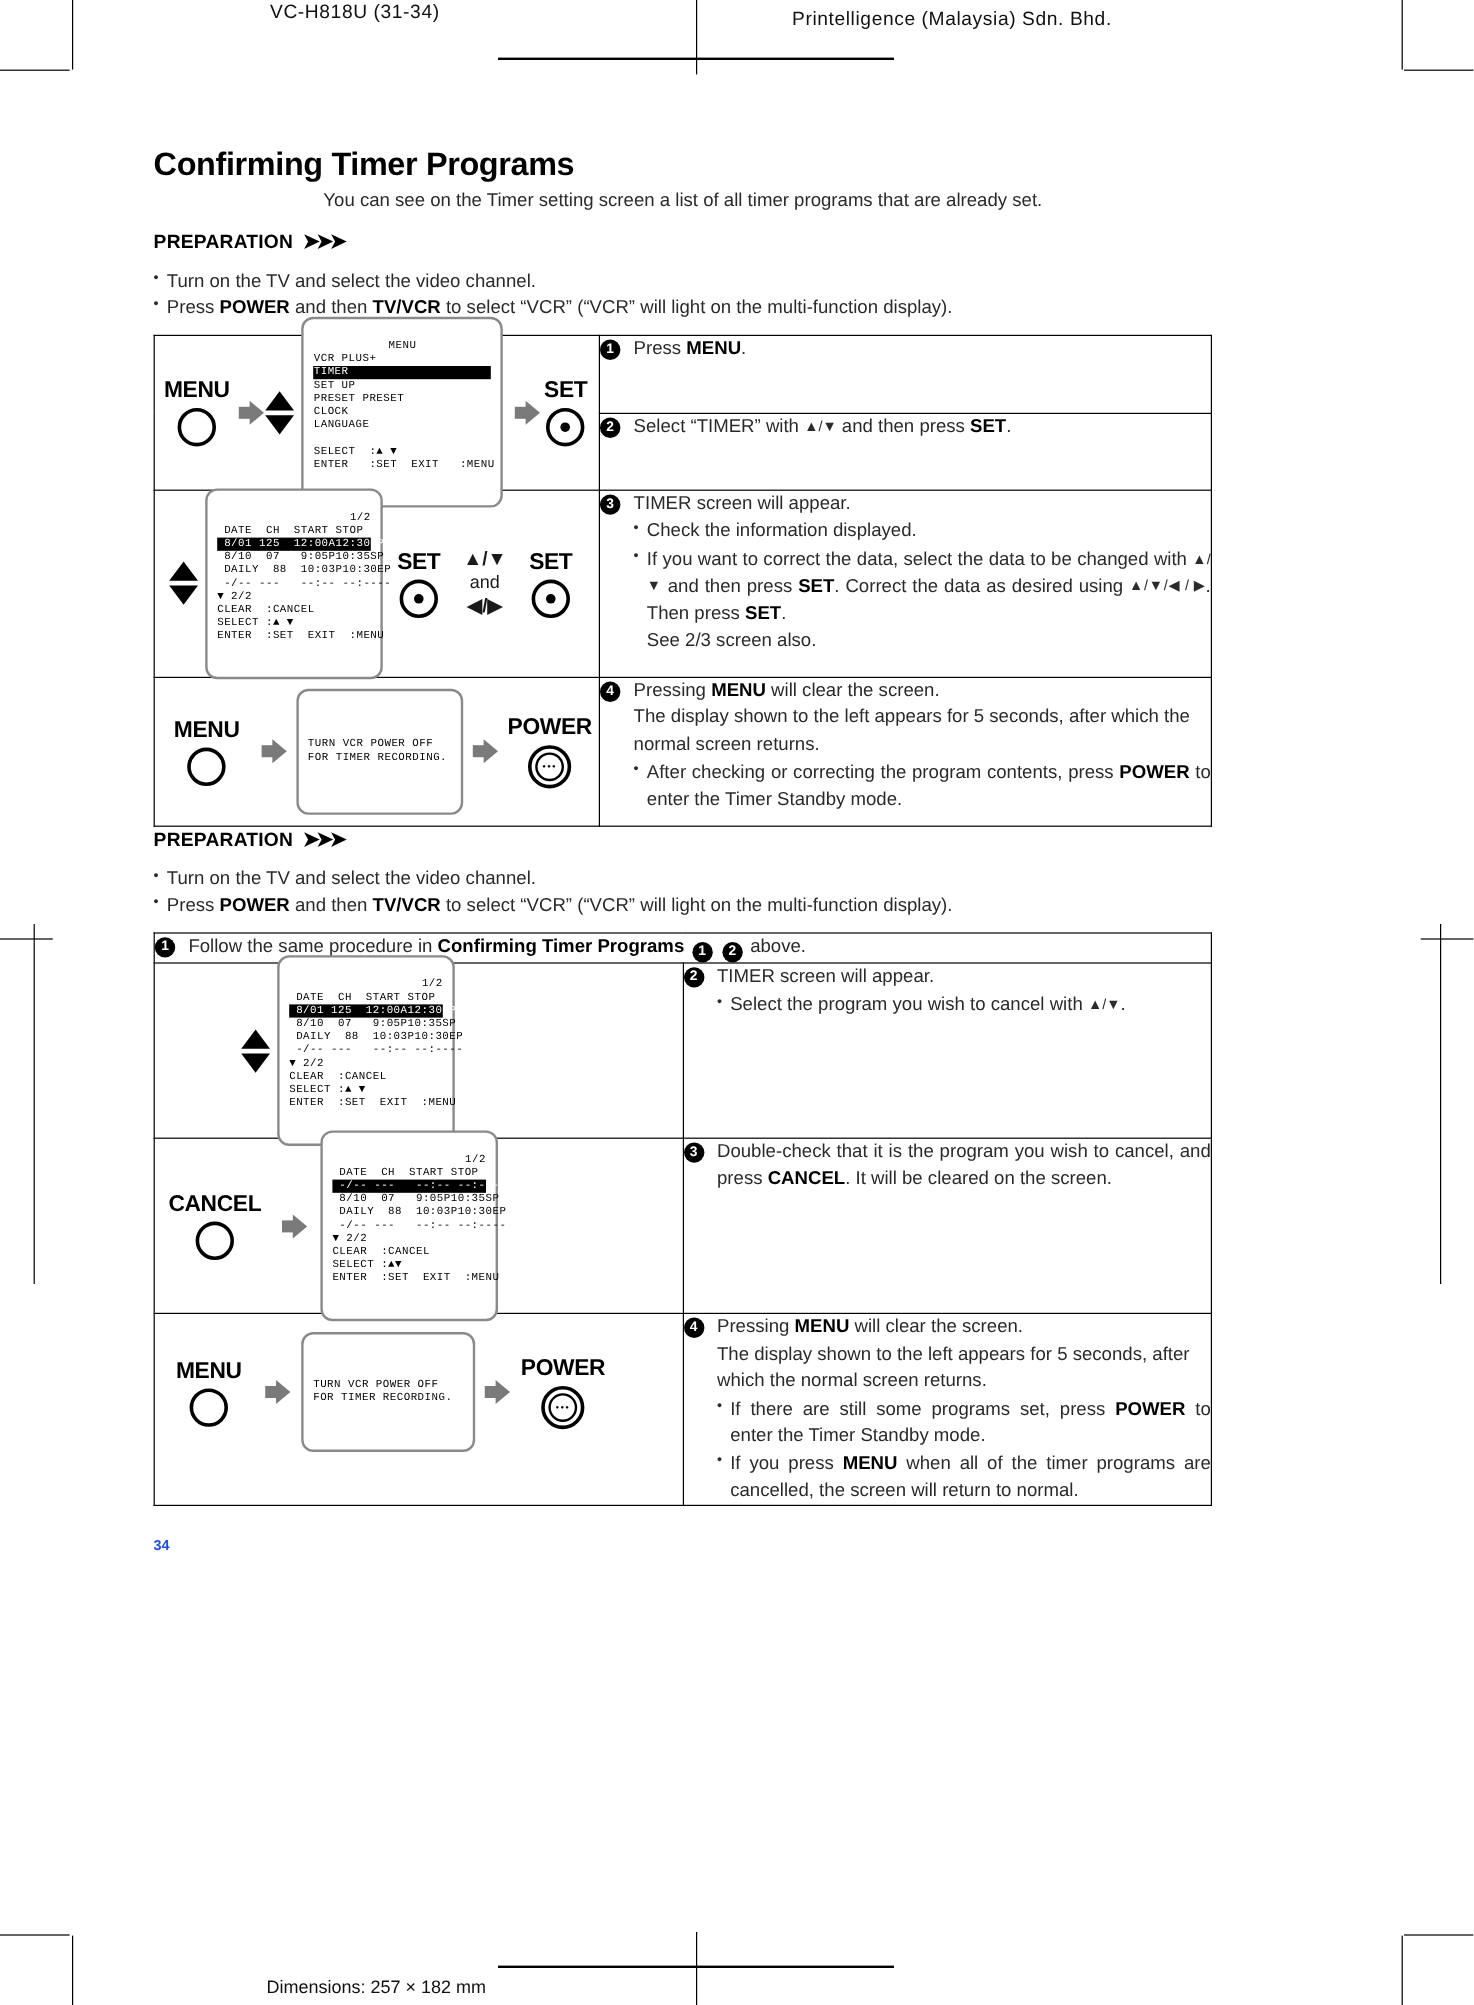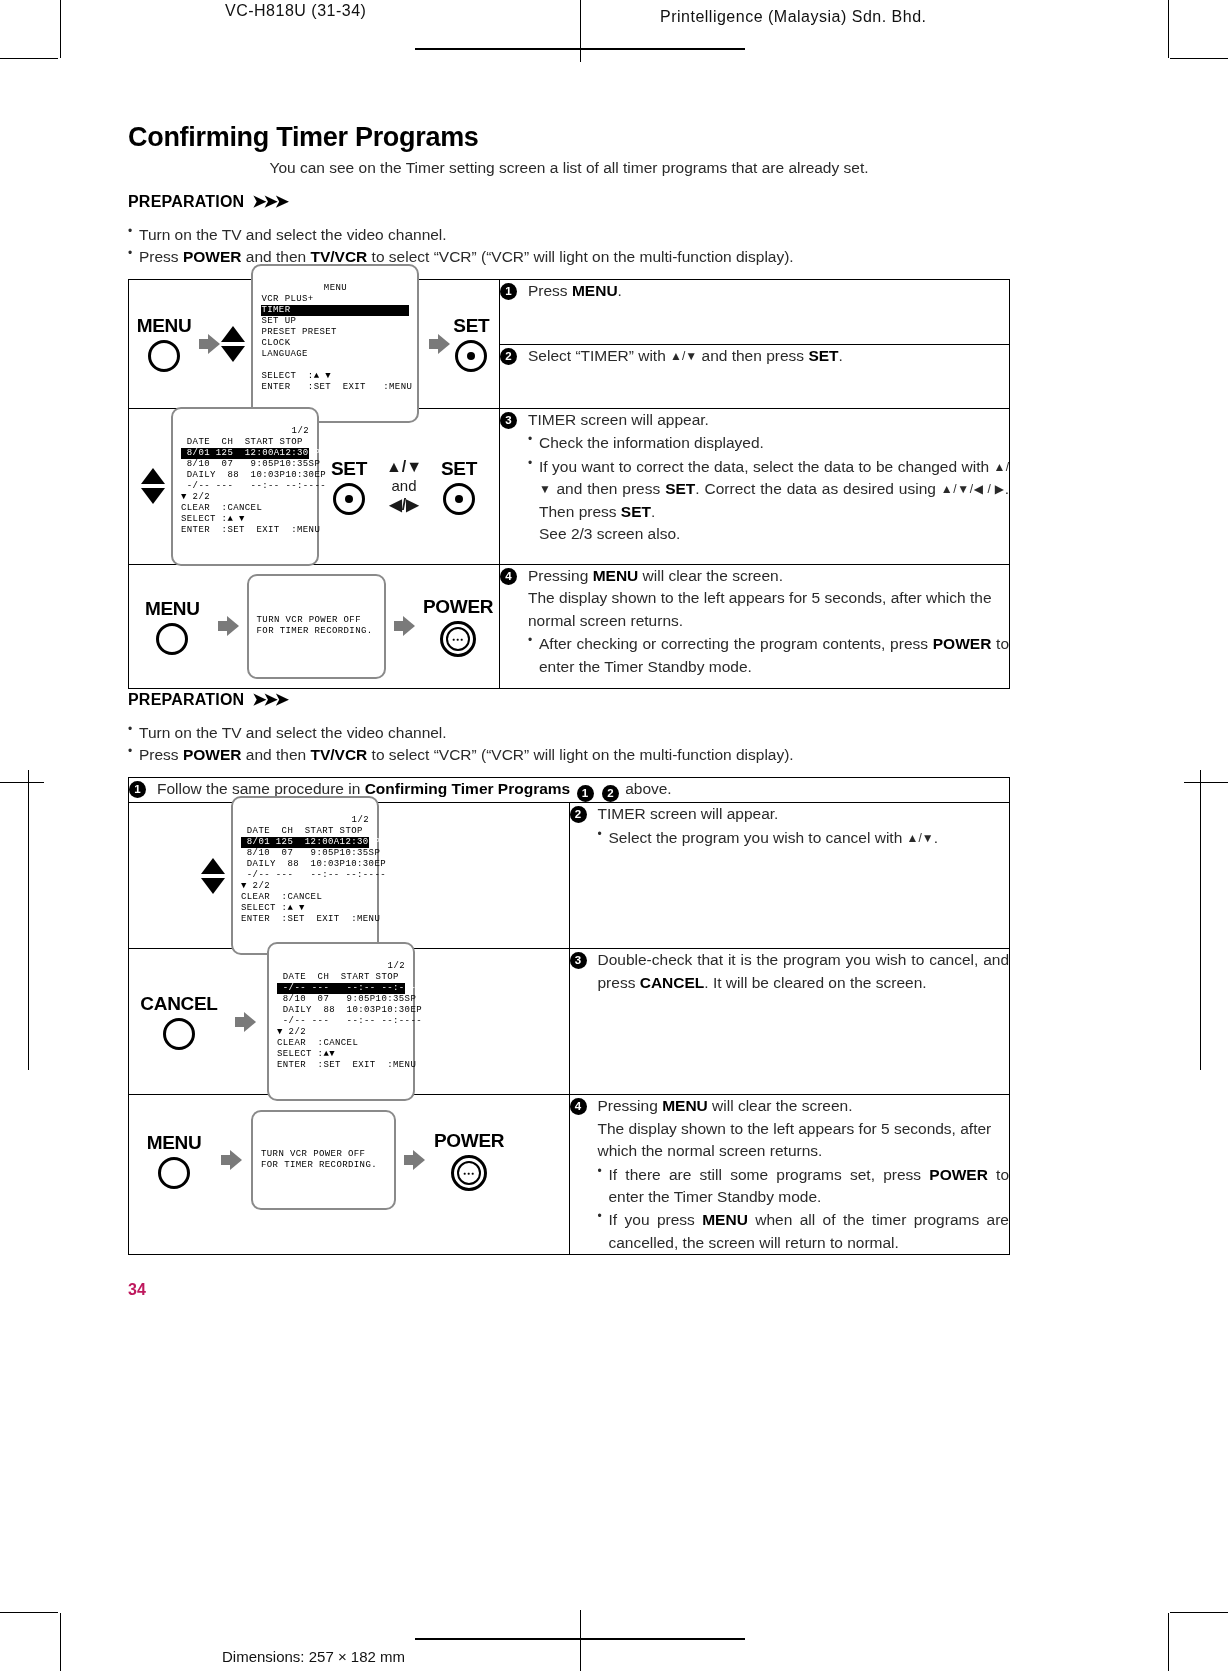--- a/index.html
+++ b/index.html
@@ -379,14 +379,14 @@
             <div>The display shown to the left appears for 5 seconds, after which the normal screen returns.</div>
             <div class="sub">If there are still some programs set, press <b>POWER</b> to enter the Timer Standby mode.</div>
             <div class="sub">If you press <b>MENU</b> when all of the timer programs are cancelled, the screen will return to normal.</div>
           </div>
         </div>
       </td>
     </tr>
   </tbody>
     </table>
 
-  <div style="font-size:16px;font-weight:bold;color:#be185d;margin-top:26px;">34</div>
+  <div style="font-size:12px;font-weight:bold;color:#1d4ed8;margin-top:26px;">34</div>
 </div>
 
 </body></html>

